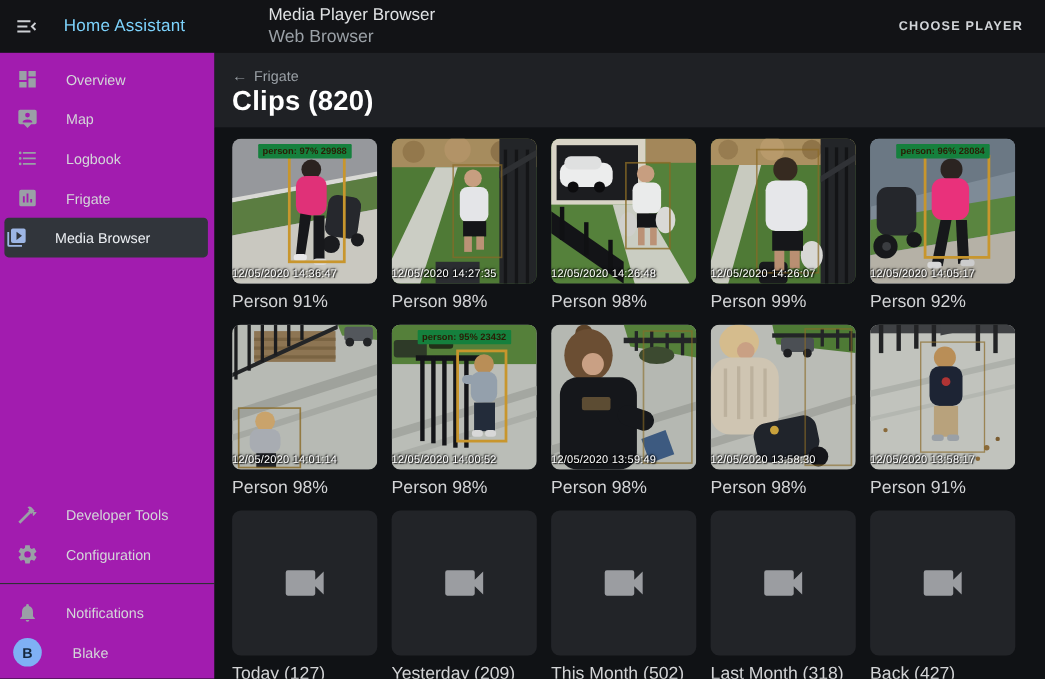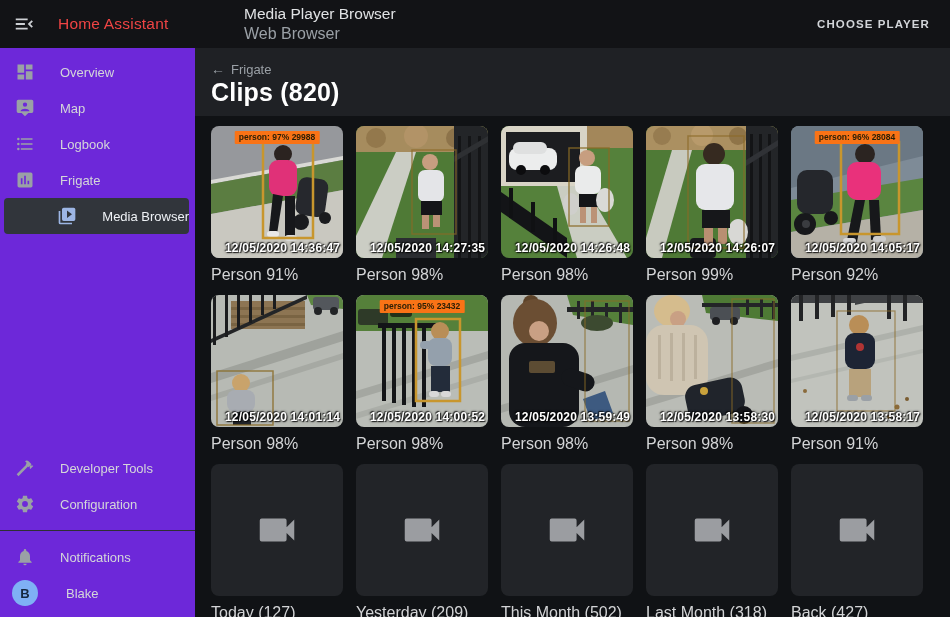--- a/index.html
+++ b/index.html
@@ -3,39 +3,39 @@
 <meta charset="utf-8">
 <style>
   * { margin:0; padding:0; box-sizing:border-box; }
   html,body { width:950px; height:617px; overflow:hidden; background:#101215;
     font-family:"Liberation Sans", sans-serif; color:#e4e5e7; }
 
   .topbar { height:48px; background:#121316; display:flex; align-items:center; }
   .topbar-left { width:195px; display:flex; align-items:center; padding-left:13px; flex-shrink:0; }
   .menu-btn { width:24px; height:24px; color:#cdd0d4; cursor:pointer; display:flex; align-items:center; }
   .menu-btn svg { width:22px; height:22px; fill:currentColor; }
-  .app-name { margin-left:21px; font-size:15.5px; color:#ef4444; letter-spacing:.2px; }
+  .app-name { margin-left:21px; font-size:15.5px; color:#7dd3fc; letter-spacing:.2px; }
   .topbar-title { margin-left:49px; line-height:1.15; }
   .tb-title { font-size:15.5px; color:#e0e2e4; }
   .tb-sub { font-size:16px; color:#9aa0a6; margin-top:2px; }
   .choose-player { margin-left:auto; margin-right:20px; background:none; border:none;
     color:#d2d5d9; font-family:inherit; font-size:11.5px; font-weight:bold;
     letter-spacing:1.1px; cursor:pointer; }
 
   .body { display:flex; height:569px; }
 
-  .sidebar { width:195px; background:#6d28d9; display:flex; flex-direction:column;
+  .sidebar { width:195px; background:#a21caf; display:flex; flex-direction:column;
     padding-top:6px; flex-shrink:0; }
   .nav-item { height:36px; display:flex; align-items:center; padding-left:15px;
     cursor:pointer; flex-shrink:0; }
   .nav-icon { width:20px; height:20px; color:#9aa0a6; display:flex; }
   .nav-icon svg { width:20px; height:20px; fill:currentColor; }
   .nav-label { margin-left:25px; font-size:13px; color:#d4d6d9; white-space:nowrap; }
   .nav-item.selected { background:#31353b; border-radius:4px; margin:0 6px 0 4px;
-    padding-left:1px;justify-content:flex-end; }
+    padding-left:1px; }
   .nav-item.selected .nav-icon { color:#9db6e4; }
   .nav-item.selected .nav-label { color:#eef1f5; }
   .sidebar-footer { margin-top:auto; padding-bottom:6px; }
   .side-divider { height:1px; background:#2e3034; margin:8px 0; }
   .avatar { width:26px; height:26px; border-radius:50%; background:#7fb0f5;
     color:#15283f; font-size:13px; font-weight:bold; display:flex; align-items:center;
     justify-content:center; margin-left:-3px; margin-right:3px; flex-shrink:0; }
   .nav-item.user { padding-left:15px; }
 
   .content { flex:1; display:flex; flex-direction:column; min-width:0; }
@@ -47,23 +47,23 @@
     letter-spacing:.2px; }
 
   .grid { flex:1; background:#101215; padding:10px 16px;
     display:grid; grid-template-columns:repeat(5,132px); column-gap:13px; row-gap:11px;
     align-content:start; }
   .clip-card { width:132px; cursor:pointer; }
   .thumb { width:132px; height:132px; border-radius:8px; overflow:hidden;
     position:relative; background:#222428; }
   .thumb svg.scene { position:absolute; inset:0; width:100%; height:100%; display:block; }
   .detect-chip { position:absolute; top:5px; left:50%; transform:translateX(-50%);
-    background:#f97316; color:#2a1e05; font-size:8.5px; font-weight:bold;
+    background:#15803d; color:#2a1e05; font-size:8.5px; font-weight:bold;
     padding:1px 4px 2px; white-space:nowrap; border-radius:1px; }
-  .timestamp { position:absolute; bottom:3px; left:14px; font-size:12px; font-weight:bold;
+  .timestamp { position:absolute; bottom:3px; left:0; font-size:10px; font-weight:normal;
     color:#fff; letter-spacing:.2px; white-space:nowrap;
     text-shadow:-1px -1px 1px rgba(0,0,0,.7), 1px 1px 1px rgba(0,0,0,.8), 0 0 3px rgba(0,0,0,.9); }
   .caption { margin-top:8px; font-size:16px; color:#d3d4d6; white-space:nowrap;
     overflow:hidden; }
   .thumb.folder { display:flex; align-items:center; justify-content:center; }
   .video-icon svg { width:46px; height:46px; fill:#9b9da1; display:block; }
 </style>
 </head>
 <body>
 

